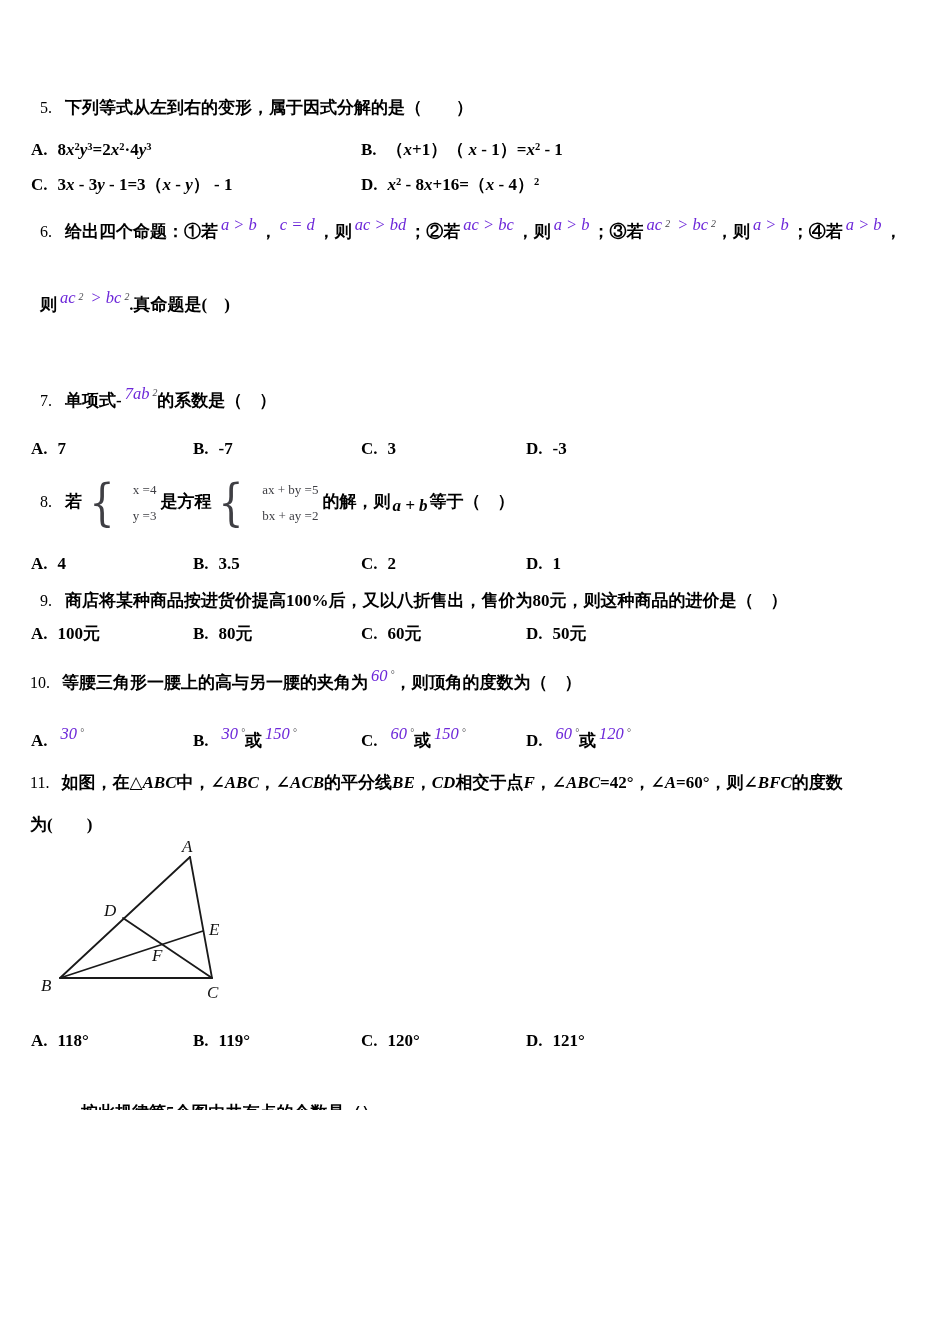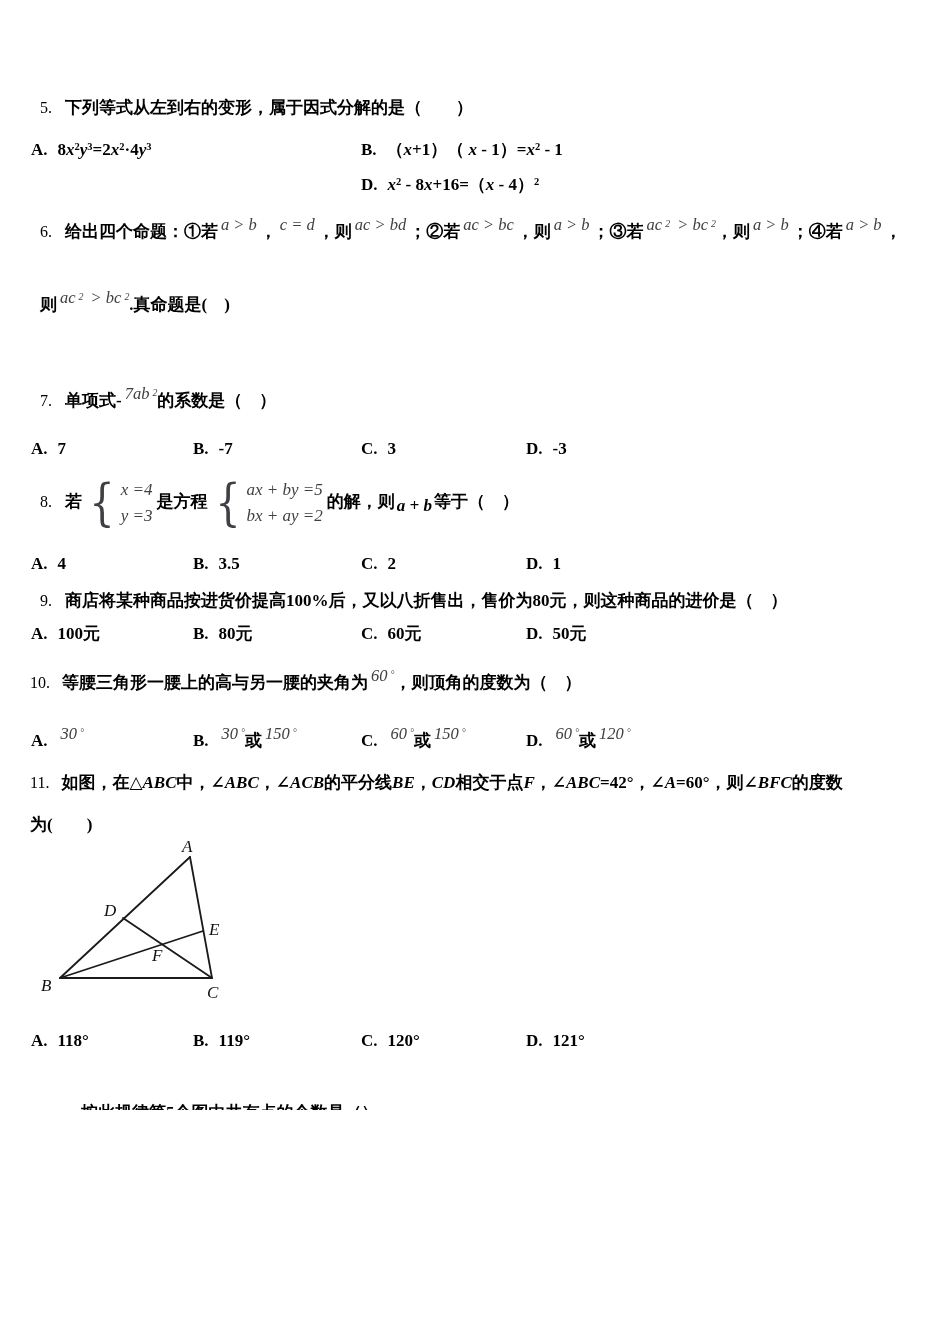--- a/index.html
+++ b/index.html
@@ -11,47 +11,48 @@
   .qnum{font-weight:400;font-size:16px;margin-right:13px;}
   .qnum.wide2{margin-right:12px;}
   .optrow{position:absolute;left:31px;width:872px;height:28px;font-size:17px;font-weight:bold;line-height:1.5;}
   .opt{position:absolute;top:0;white-space:nowrap;}
   .c0{left:0;} .c1{left:162px;} .c2{left:330px;} .c3{left:495px;}
   .olabel{margin-right:10px;}
   
   .sg-t{}
   .sg-bi{font-style:italic;}
   .sg-bs{font-size:0.62em;vertical-align:0.5em;}
-  .sg-m,.sg-mh,.sg-ml{font-style:italic;font-weight:400;color:#404040;padding:0 3px;text-align:center;}
+  .sg-m,.sg-mh,.sg-ml{font-style:italic;font-weight:400;color:#6d28d9;padding:0 3px;text-align:center;}
   .sg-mh{vertical-align:0.4em;font-size:0.97em;}
   .sg-mhs{font-style:italic;font-weight:400;color:#3f3f44;font-size:0.58em;vertical-align:1.05em;}
   .sg-bil{font-style:italic;font-weight:bold;vertical-align:-0.25em;padding:0 2px;}
   
   .q8line{position:absolute;left:40px;font-size:17px;font-weight:bold;line-height:1.5;white-space:nowrap;}
   .sys{display:inline-flex;align-items:center;vertical-align:-13px;margin:0 4px;}
   .brace{font-size:50px;line-height:1;font-weight:400;color:#3f3f44;font-family:"DejaVu Serif",serif;margin-right:3px;transform:scaleX(0.8);}
-  .sysrows{display:inline-flex;flex-direction:column;gap:2px;font-style:italic;font-weight:400;color:#3f3f44;font-size:17px;line-height:24px;}
+  .sysrows{display:inline-flex;flex-direction:column;gap:2px;font-weight:400;color:#3f3f44;font-size:13px;line-height:24px;margin-left:12px;}
   
   .fig{position:absolute;left:25px;top:838px;}
   .fig text{font-style:italic;font-size:17px;fill:#111;font-family:"Liberation Serif","DejaVu Serif",serif;}
   .fig line{stroke:#1a1a1a;stroke-width:1.8;stroke-linecap:round;}
 </style>
 </head>
 <body>
 
 <div class="page">
 
   <div class="line" style="top:95px">
     <span class="qnum">5.</span><span><span class="sg-t">下列等式从左到右的变形，属于因式分解的是（　　）</span></span>
   </div>
   <div class="optrow" style="top:137px">
     <span class="opt c0"><span class="olabel">A.</span><span><span class="sg-t">8</span><span class="sg-bi">x</span><span class="sg-bs">2</span><span class="sg-bi">y</span><span class="sg-bs">3</span><span class="sg-t">=2</span><span class="sg-bi">x</span><span class="sg-bs">2</span><span class="sg-t">·4</span><span class="sg-bi">y</span><span class="sg-bs">3</span></span></span>
     <span class="opt c2"><span class="olabel">B.</span><span><span class="sg-t">（</span><span class="sg-bi">x</span><span class="sg-t">+1）（ </span><span class="sg-bi">x</span><span class="sg-t"> - 1）=</span><span class="sg-bi">x</span><span class="sg-bs">2</span><span class="sg-t"> - 1</span></span></span>
   </div>
   <div class="optrow" style="top:172px">
+    <span class="opt c0"><span class="olabel">C.</span><span><span class="sg-t">3</span><span class="sg-bi">x</span><span class="sg-t"> - 3</span><span class="sg-bi">y</span><span class="sg-t"> - 1=3（</span><span class="sg-bi">x</span><span class="sg-t"> - </span><span class="sg-bi">y</span><span class="sg-t">） - 1</span></span></span>
     <span class="opt c2"><span class="olabel">D.</span><span><span class="sg-bi">x</span><span class="sg-bs">2</span><span class="sg-t"> - 8</span><span class="sg-bi">x</span><span class="sg-t">+16=（</span><span class="sg-bi">x</span><span class="sg-t"> - 4）</span><span class="sg-bs">2</span></span></span>
   </div>
 
   <div class="line nowrap" style="top:213px">
     <span class="qnum">6.</span><span><span class="sg-t">给出四个命题：①若</span><span class="sg-mh">a &gt; b</span><span class="sg-t">，</span><span class="sg-mh">c = d</span><span class="sg-t">，则</span><span class="sg-mh">ac &gt; bd</span><span class="sg-t">；②若</span><span class="sg-mh">ac &gt; bc</span><span class="sg-t">，则</span><span class="sg-mh">a &gt; b</span><span class="sg-t">；③若</span><span class="sg-mh">ac</span><span class="sg-mhs">2</span><span class="sg-mh"> &gt; bc</span><span class="sg-mhs">2</span><span class="sg-t">，则</span><span class="sg-mh">a &gt; b</span><span class="sg-t">；④若</span><span class="sg-mh">a &gt; b</span><span class="sg-t">，</span></span>
   </div>
   <div class="line" style="top:286px">
     <span><span class="sg-t">则</span><span class="sg-mh">ac</span><span class="sg-mhs">2</span><span class="sg-mh"> &gt; bc</span><span class="sg-mhs">2</span><span class="sg-t">.真命题是(　)</span></span>
   </div>
 

